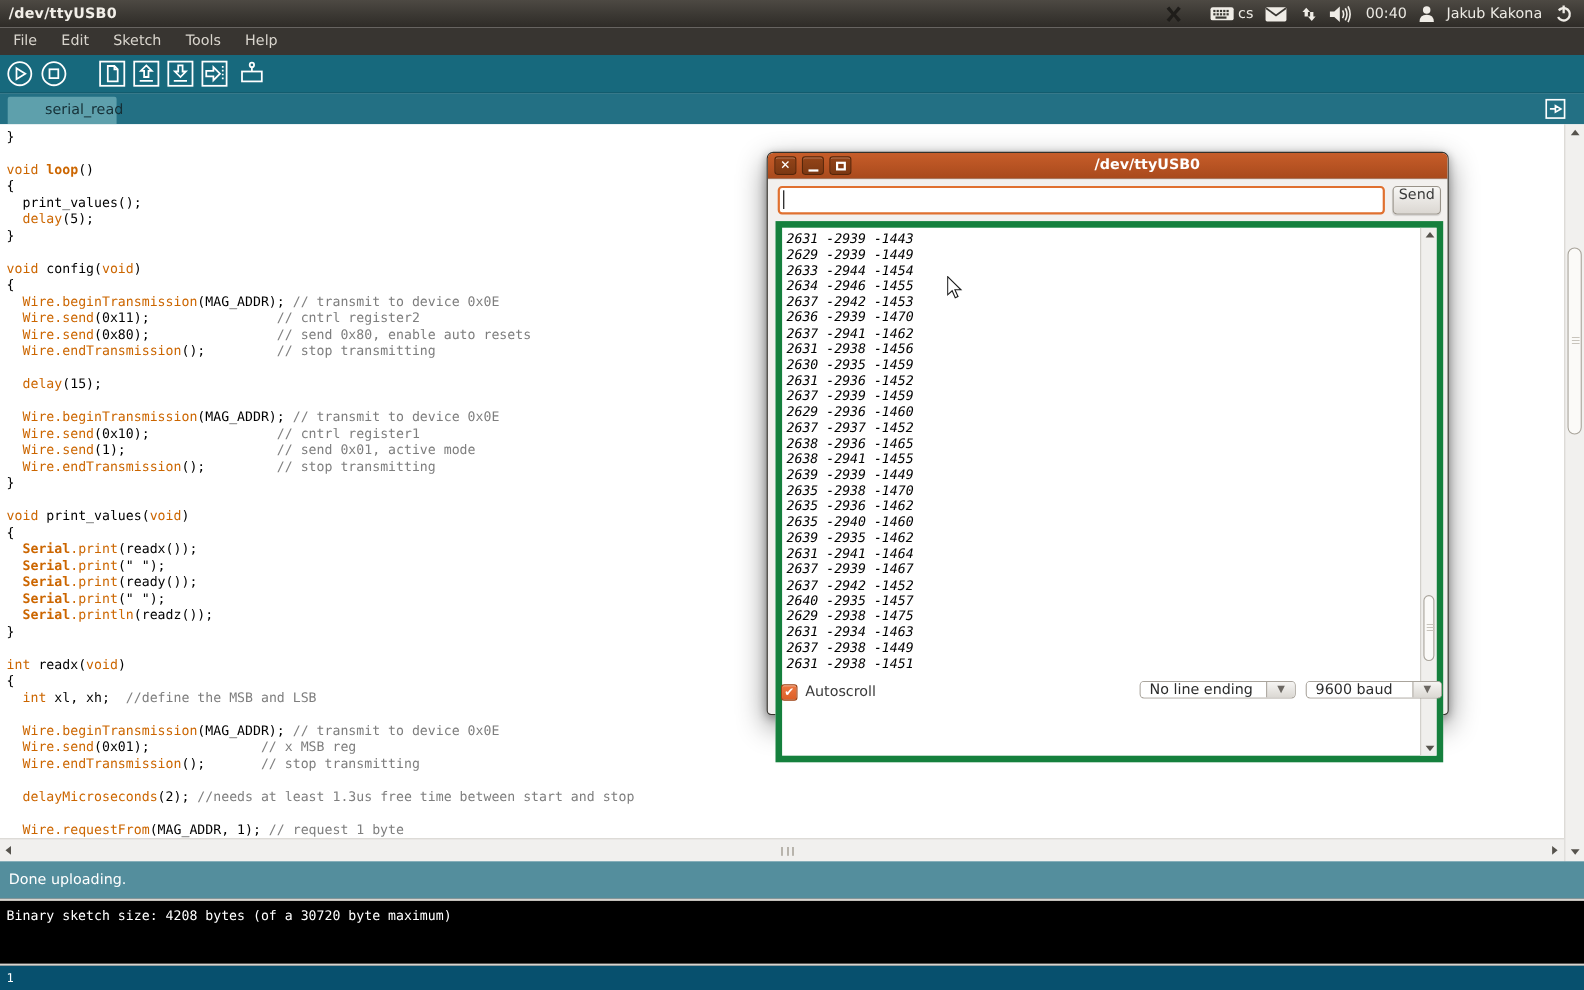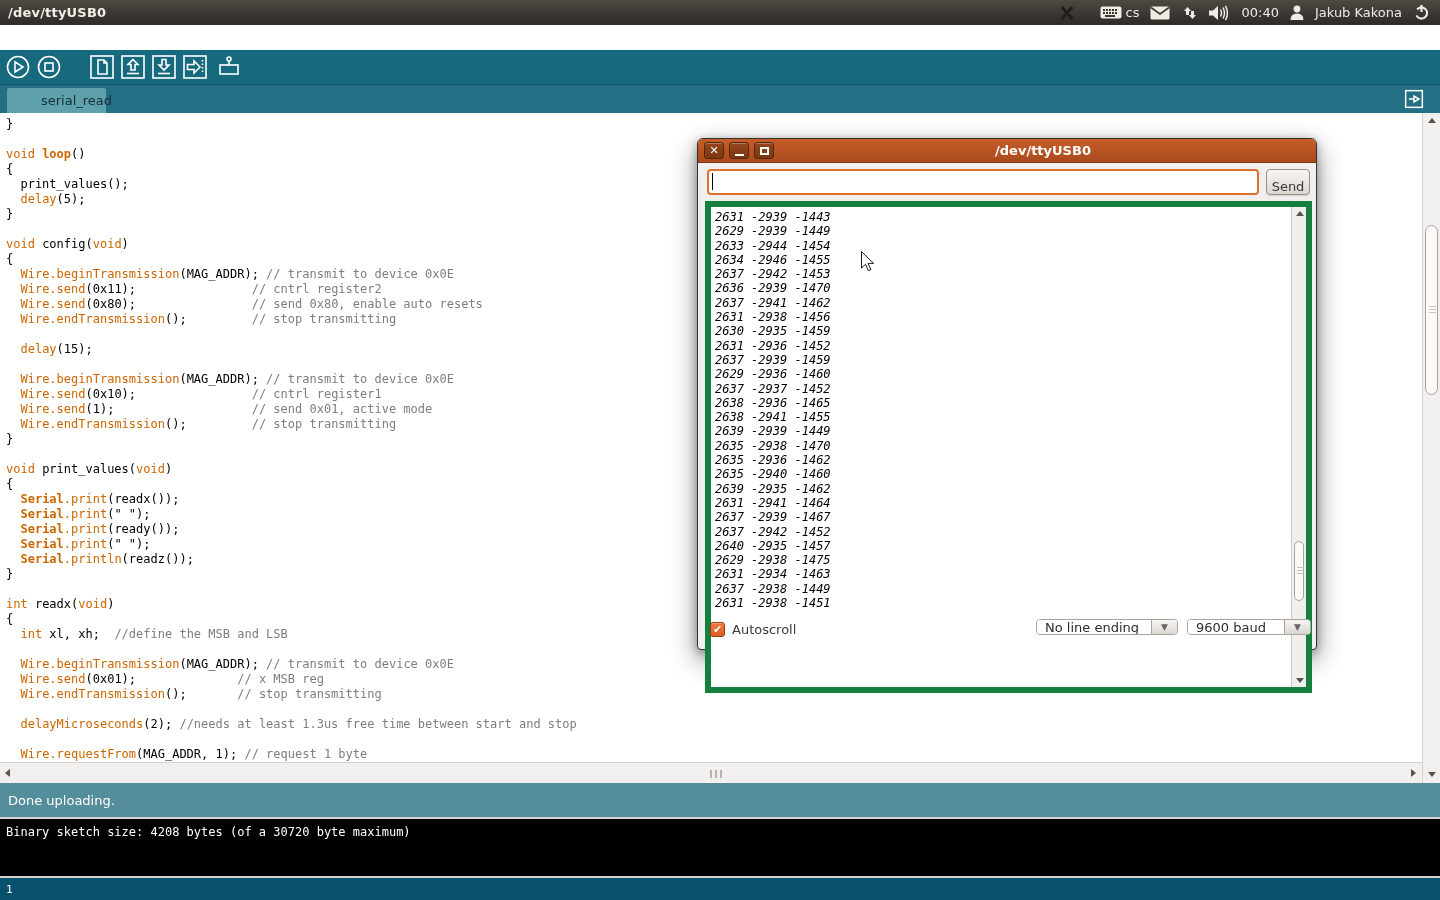--- a/index.html
+++ b/index.html
@@ -93,21 +93,21 @@
   .sw-title { flex:1; text-align:center; color:#fff; font-weight:bold; font-size:13px; }
 
   .sw-input-row { position:absolute; left:0; top:24px; width:100%; height:38px; }
   .sw-input { position:absolute; left:9px; top:6px; width:552px; height:26px; background:#fff;
     border:2px solid #e0702f; border-radius:4px; font-size:13px; padding-left:5px; color:#000;
     font-family:"DejaVu Sans","Liberation Sans",sans-serif; outline:none; }
   .sw-caret { position:absolute; left:14px; top:10px; width:1px; height:17px; background:#000; }
   .send-btn { position:absolute; left:568px; top:6px; width:44px; height:26px;
     border:1px solid #989288; border-radius:4px;
     background:linear-gradient(180deg,#f7f6f4,#dbd7d2); color:#3a3a3a; font-size:13px;
-    display:flex; align-items:flex-end; justify-content:center; box-shadow:0 1px 1px rgba(0,0,0,.12); }
+    display:flex; align-items:flex-start; justify-content:center; box-shadow:0 1px 1px rgba(0,0,0,.12); }
 
   .sw-output { position:absolute; left:7px; top:62px; width:607px; height:492px; background:#fff;
     border:6px solid #15803d; overflow:hidden;font-style:italic; }
   .sw-output pre { font-family:"DejaVu Sans Mono","Liberation Mono",monospace;
     font-size:12px; line-height:14.3px; padding:3px 0 0 4px; color:#000; white-space:pre; }
   .sw-scroll { position:absolute; right:0; top:0; bottom:0; width:15px; background:#f0efed; border-left:1px solid #cfccc7; }
   .sw-thumb { position:absolute; left:2px; top:334px; width:10px; height:60px; background:#fbfaf8;
     border:1px solid #a9a49b; border-radius:6px; }
 
   .sw-bottom { position:absolute; left:0; top:476px; width:100%; height:36px; }
@@ -188,20 +188,27 @@
       <span class="tray-label">Jakub Kakona</span>
       <span>
         <svg width="17" height="17" viewBox="0 0 17 17">
             <circle cx="8.5" cy="9" r="5.6" fill="none" stroke="#efece6" stroke-width="2.1" stroke-dasharray="26 6" transform="rotate(-118 8.5 9)"></circle>
             <line x1="8.5" y1="1" x2="8.5" y2="8" stroke="#efece6" stroke-width="2.1"></line>
           </svg>
       </span>
     </div>
   </div>
 
+  <div class="menu-bar">
+    <span class="menu-item">File</span>
+    <span class="menu-item">Edit</span>
+    <span class="menu-item">Sketch</span>
+    <span class="menu-item">Tools</span>
+    <span class="menu-item">Help</span>
+  </div>
 
   <div class="toolbar">
     <span class="tb-btn">
       <svg width="26" height="26" viewBox="0 0 26 26" fill="none" stroke="#fff" stroke-width="1.6">
           <circle cx="13" cy="13" r="10.5"></circle>
           <path d="M10 8 L18 13 L10 18 Z"></path>
         </svg>
     </span>
     <span class="tb-btn">
       <svg width="26" height="26" viewBox="0 0 26 26" fill="none" stroke="#fff" stroke-width="1.6">

